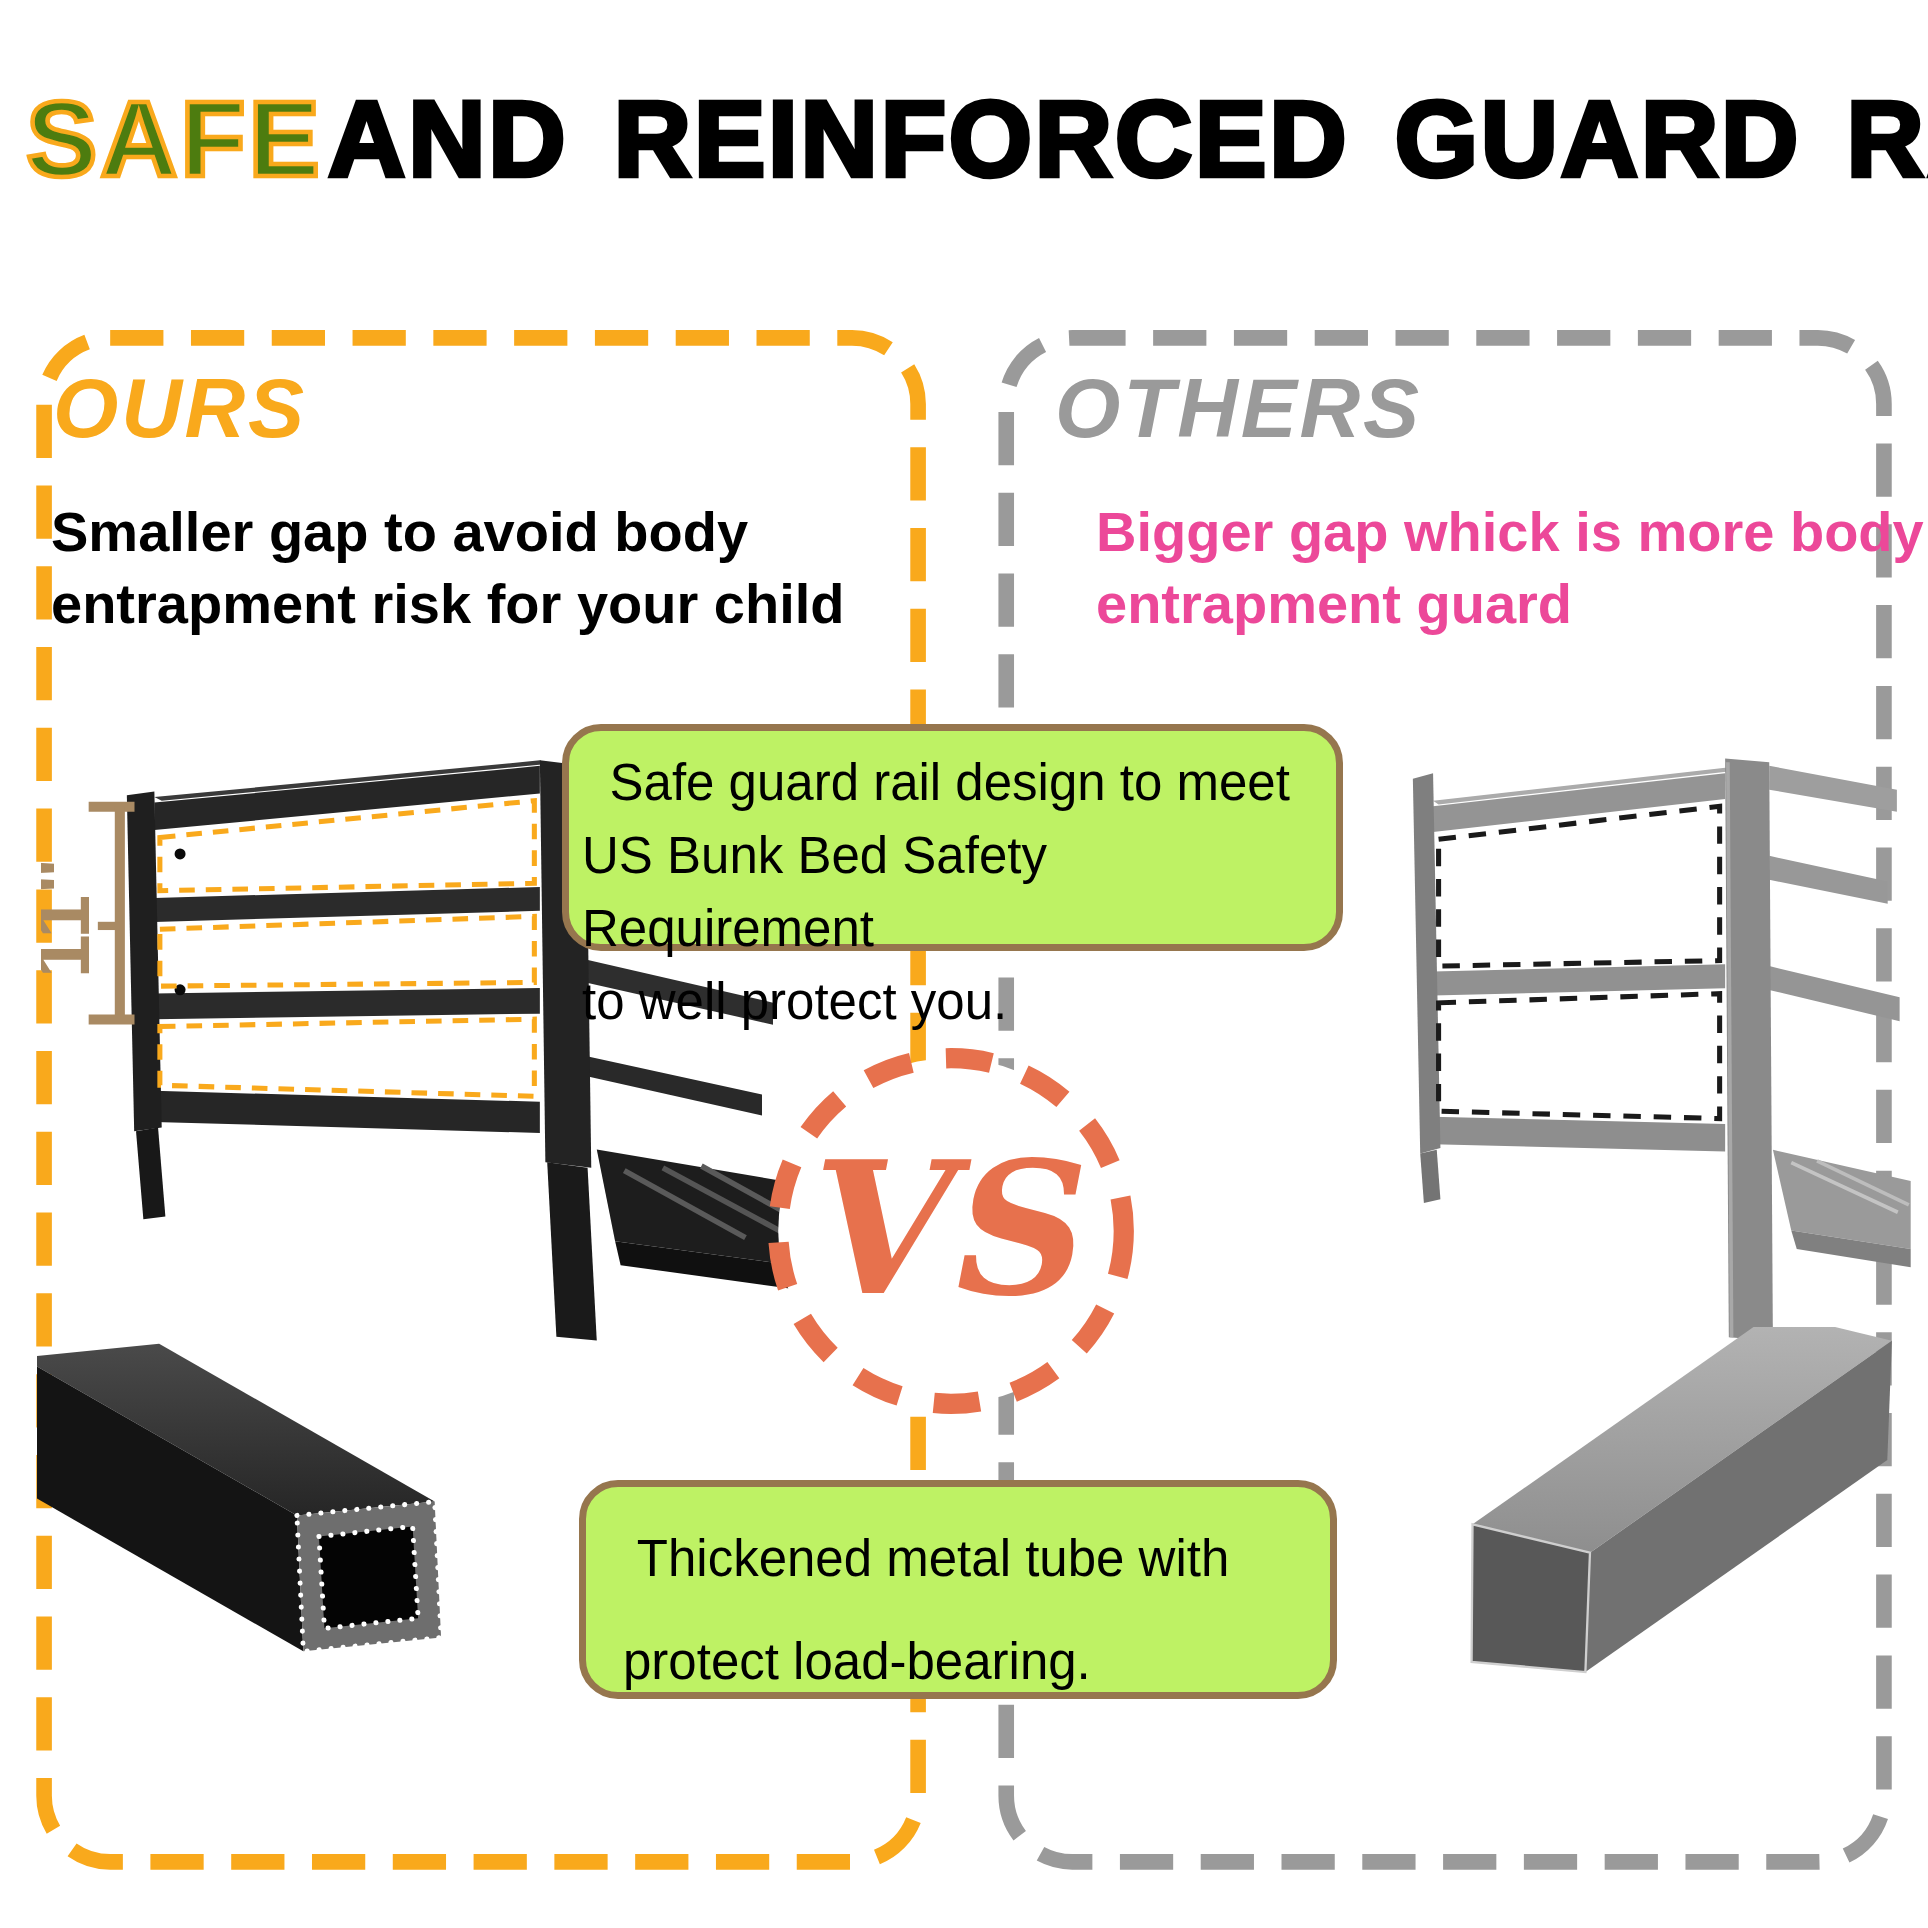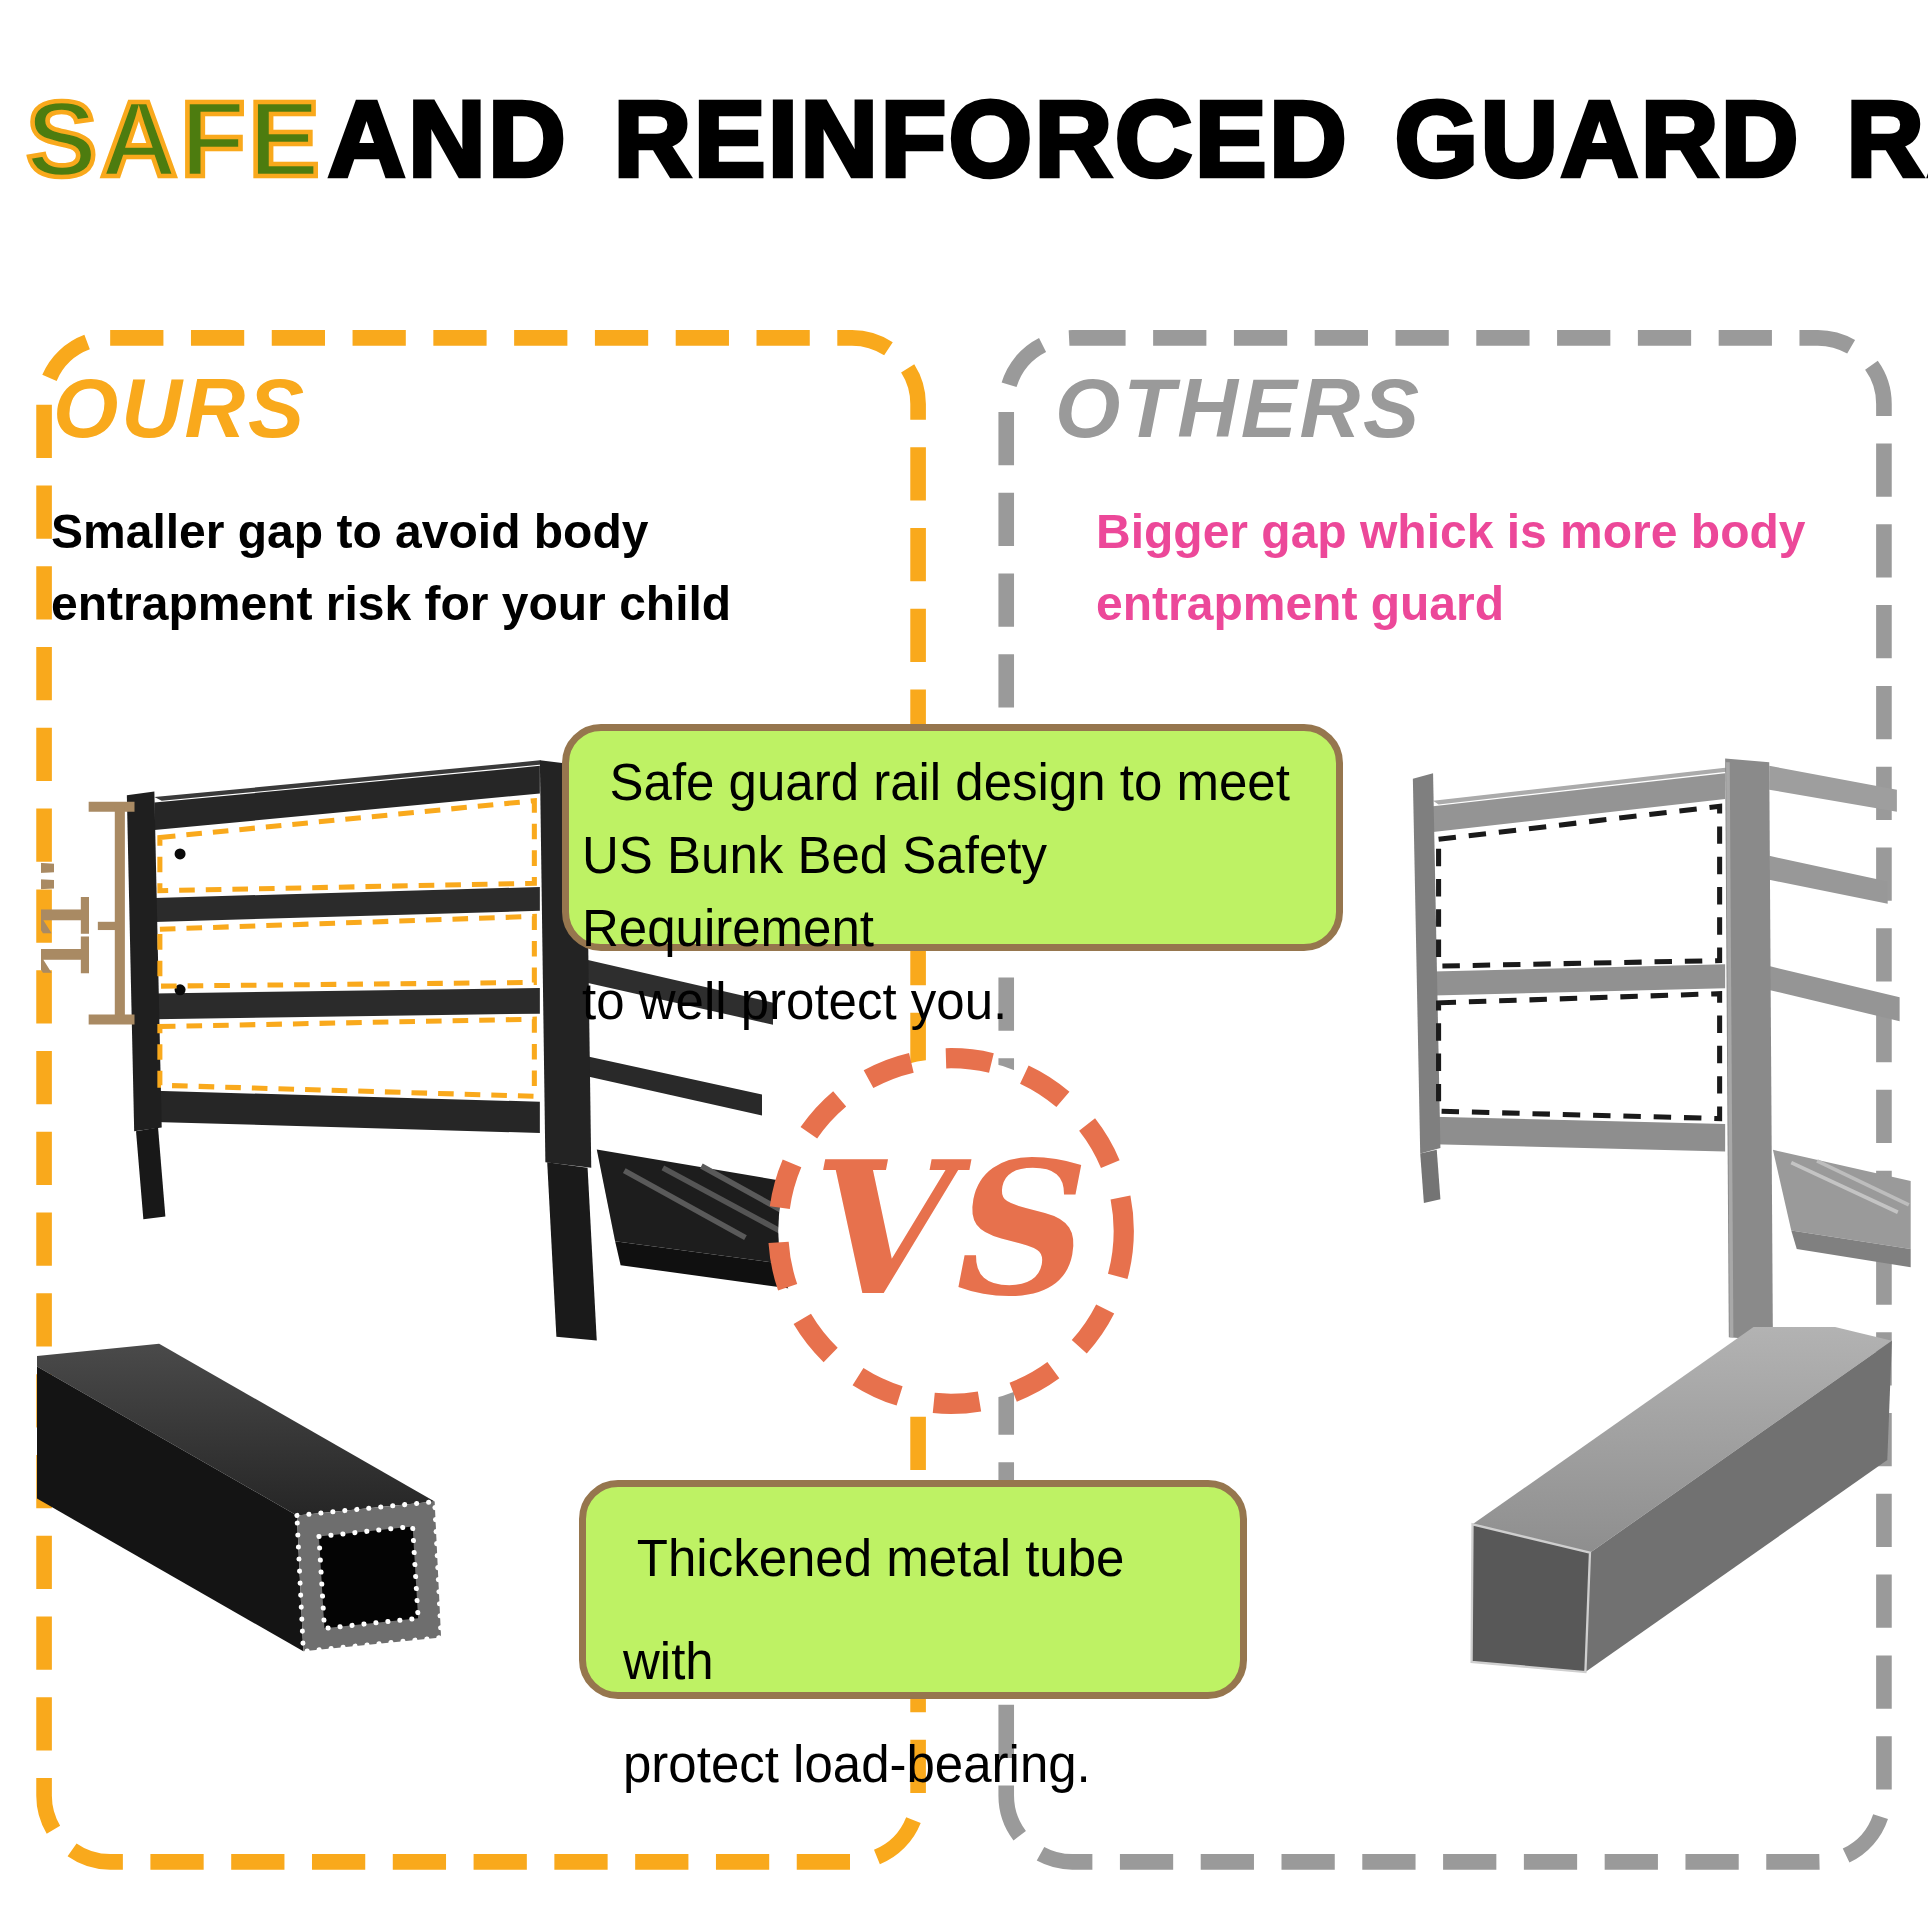--- a/index.html
+++ b/index.html
@@ -13,38 +13,38 @@
   #masthead .hl{-webkit-text-stroke:4.6px #F9A91C;color:#4d7c0f;}
   #masthead .rest{color:#000;margin-left:5.5px;}
 
   
   #panel-borders{left:0;top:0;z-index:1;}
 
   
   .panel-heading{font-size:84px;font-weight:bold;letter-spacing:2.8px;z-index:2;font-style:italic;}
   #ours-heading{left:53px;top:360px;color:#F9A91C;}
   #others-heading{left:1055px;top:360px;color:#9A9A9A;}
-  .panel-desc{font-size:48px;font-weight:bold;line-height:72px;z-index:2;}
+  .panel-desc{font-size:56px;font-weight:bold;line-height:72px;z-index:2;}
   #ours-desc{left:51px;top:496px;color:#000;}
   #others-desc{left:1096px;top:496px;color:#ec4899;}
 
   
   .illus{z-index:2;}
   #ours-rail{left:101px;top:753px;}
   #others-rail{left:1387px;top:753px;}
   #ours-tube{left:37px;top:1327px;}
   #others-tube{left:1451px;top:1327px;}
   #measure{left:41px;top:790px;z-index:3;}
 
   
   .callout{background:#bef264;border:7.3px solid #96764E;border-radius:39px;z-index:4;
            font-size:51px;color:#000;box-sizing:border-box;}
   #callout-top{left:562px;top:724px;width:781px;height:227px;padding:14.7px 18.4px 0 13px;line-height:73px;}
   #callout-top .l1{text-indent:27.5px;}
-  #callout-bottom{left:579px;top:1480px;width:668px;height:219px;padding:20px 18.4px 0 37px;line-height:103px;}
+  #callout-bottom{left:579px;top:1480px;width:758px;height:219px;padding:20px 18.4px 0 37px;line-height:103px;}
   #callout-bottom .l1{text-indent:13.8px;}
 
   
   #vs-badge{left:758px;top:1038px;z-index:5;}
 </style>
 </head>
 <body>
 
 <div id="masthead" class="abs">
   <span class="hl">SAFE</span><span class="rest">AND REINFORCED GUARD RAIL</span>

